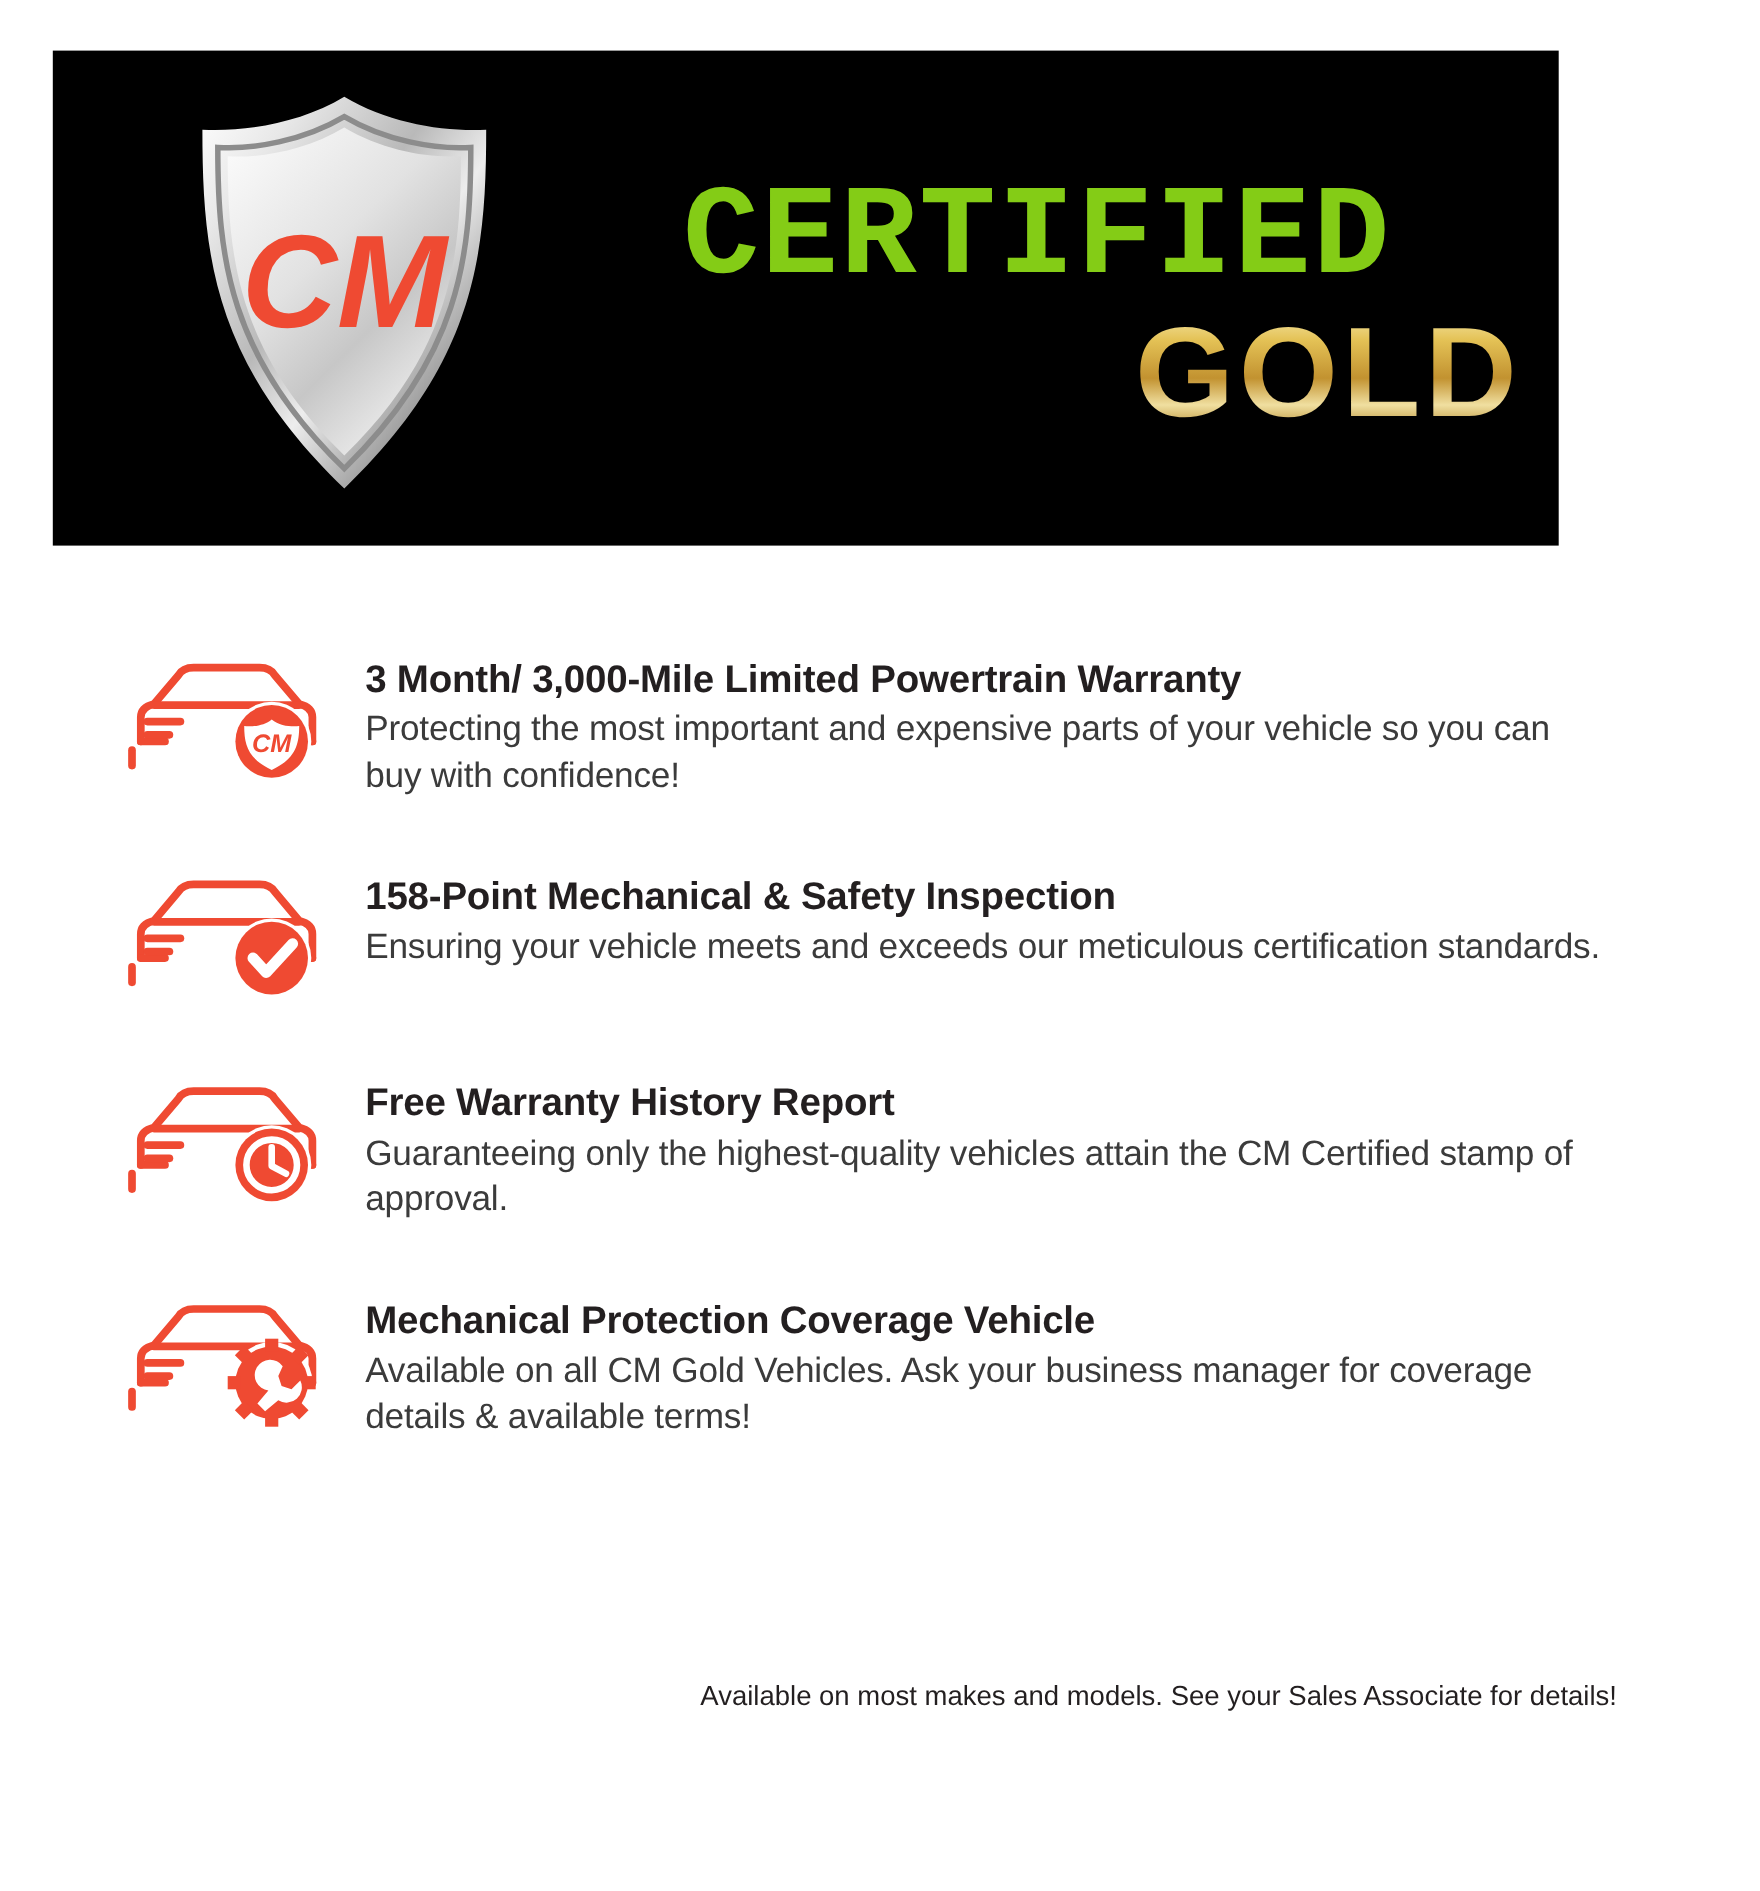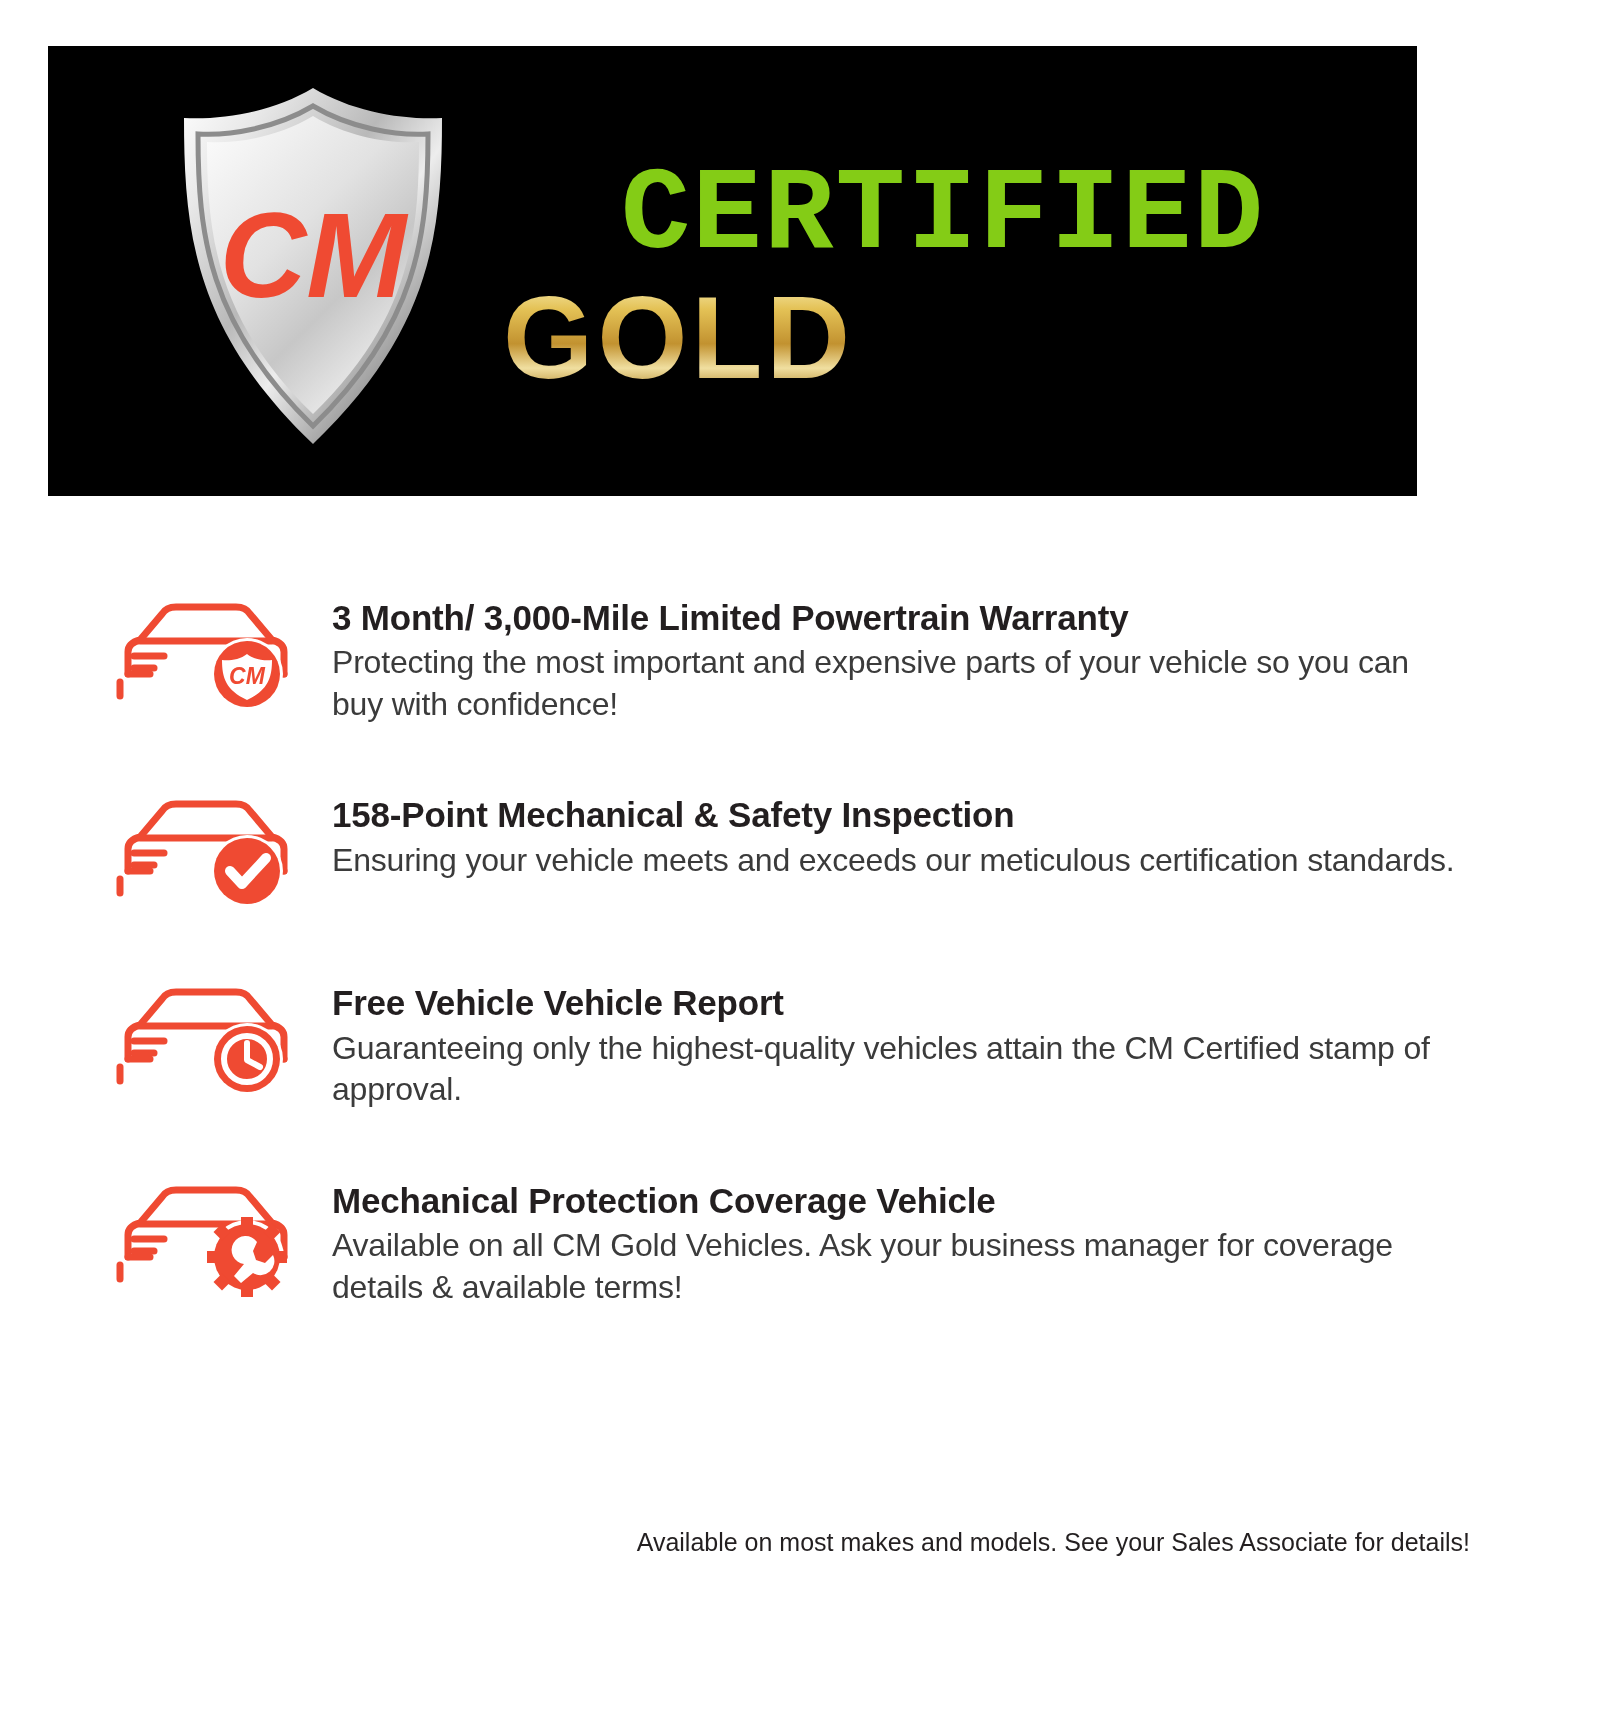--- a/index.html
+++ b/index.html
@@ -58,21 +58,21 @@
     text-align: center;
     font-family: Liberation Mono, monospace;
   }
 
   .title-gold {
     margin-top: 6px;
     font-size: 116px;
     line-height: 1.0;
     font-weight: bold;
     letter-spacing: 4px;
-    text-align: left;
+    text-align: right;
     background: linear-gradient(180deg, #f6e7a8 0%, #e3c濃 0%, #e6c65c 22%, #c9992f 52%, #f3e2a0 72%, #b8861f 100%);
     background: linear-gradient(180deg, #f7ecb4 0%, #e4c256 25%, #c29230 55%, #f0dfa0 76%, #ab7d1c 100%);
     -webkit-background-clip: text;
     background-clip: text;
     color: transparent;
     font-family: "Liberation Sans", sans-serif;
   }
 
   
   .features {
@@ -230,21 +230,21 @@
             <path d="M24 72 L44 72"></path>
             <path d="M10 86 L10 100"></path>
           </g>
           <circle cx="137" cy="78" r="36" fill="#ffffff"></circle>
           <circle cx="137" cy="78" r="33" fill="#ef4a32"></circle>
           <circle cx="137" cy="78" r="23" fill="none" stroke="#ffffff" stroke-width="6"></circle>
           <path d="M137 62 L137 79 L150 86" fill="none" stroke="#ffffff" stroke-width="6" stroke-linecap="round" stroke-linejoin="round"></path>
         </svg>
       </div>
       <div class="feature-body">
-        <div class="feature-title">Free Vehicle Vehicle Report</div>
+        <div class="feature-title">Free Warranty History Report</div>
         <div class="feature-desc">Guaranteeing only the highest-quality vehicles attain the CM Certified stamp of approval.</div>
       </div>
     </div>
 
     <div class="feature">
       <div class="feature-icon">
         <svg width="200" height="120" viewBox="0 0 200 120" xmlns="http://www.w3.org/2000/svg">
           <g fill="none" stroke="#ef4a32" stroke-width="7" stroke-linecap="round" stroke-linejoin="round">
             <path d="M18 78 L18 56 C18 50 22 46 30 44 L52 18 C55 13 60 11 66 11 L126 11 C132 11 137 13 140 18 L162 44 C170 46 174 50 174 56 L174 78"></path>
             <path d="M30 45 L162 45"></path>

